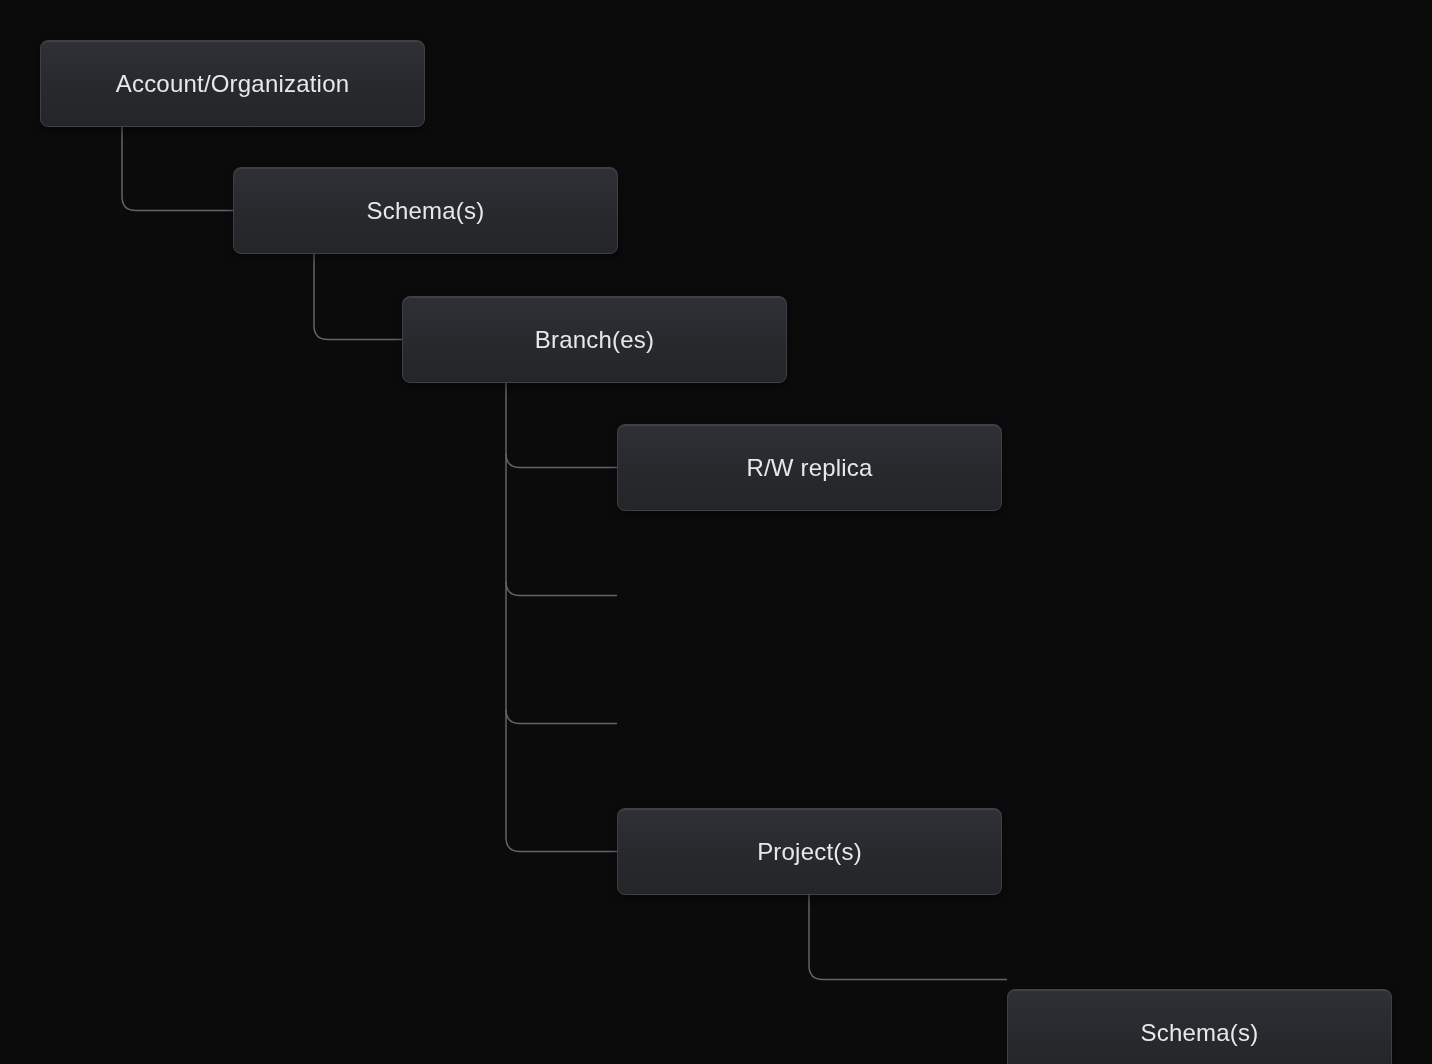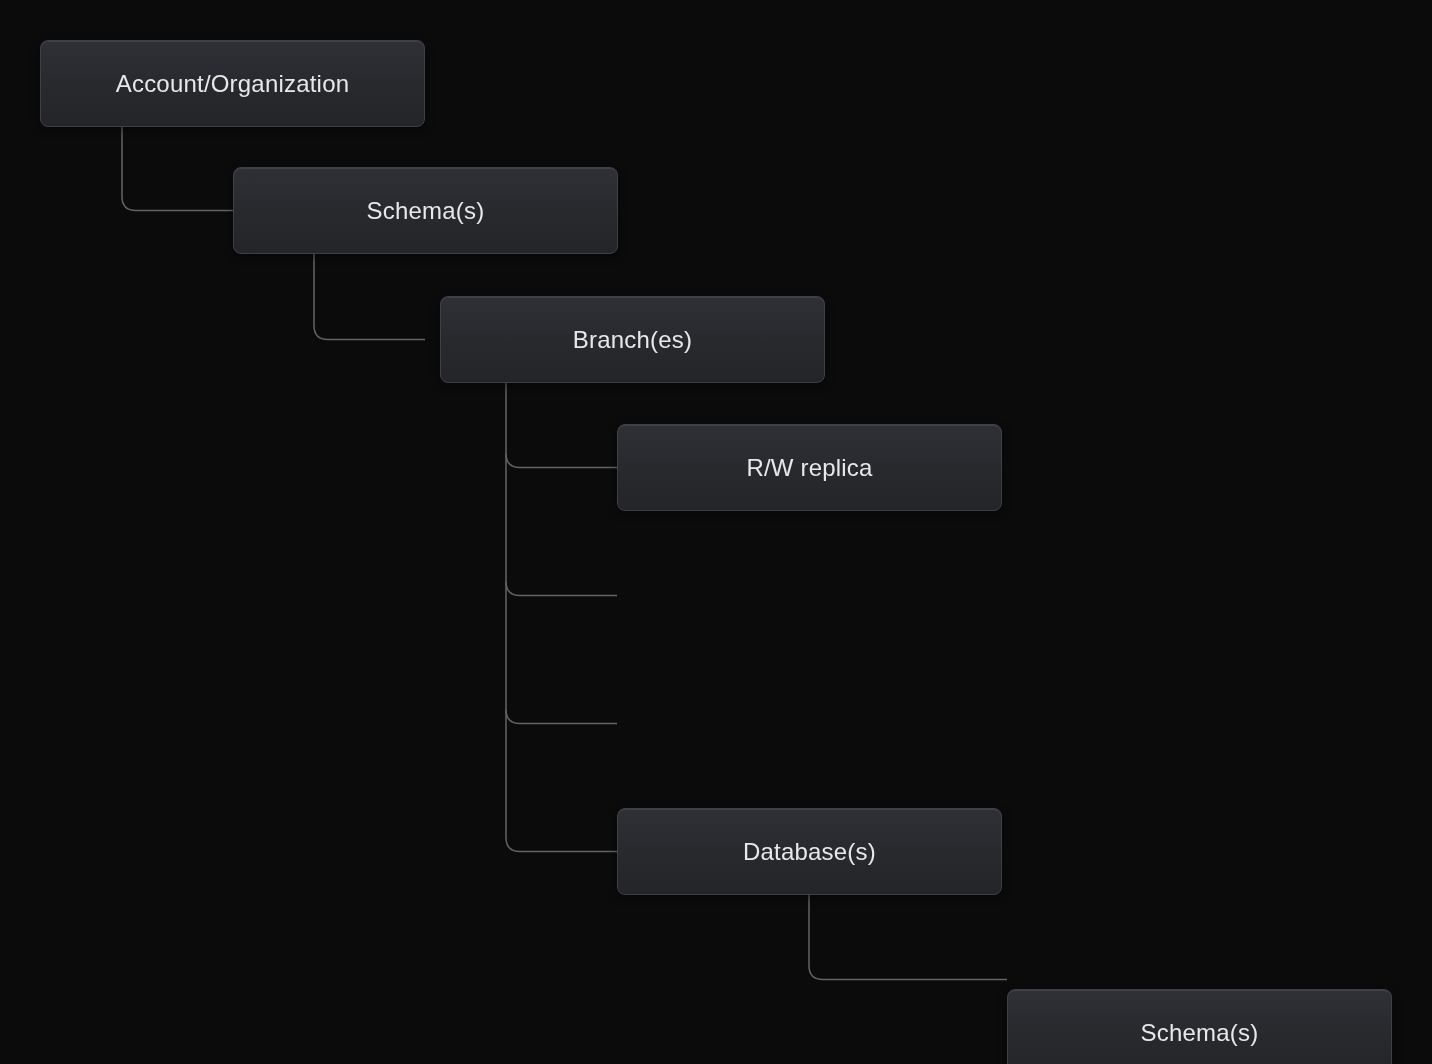--- a/index.html
+++ b/index.html
@@ -44,21 +44,21 @@
   }
   .node-label{
     color:var(--node-text);
     font-size:24px;
     font-weight:400;
     letter-spacing:0.2px;
     white-space:nowrap;
   }
   .pos-0{left:40px;  top:40px;}
   .pos-1{left:233px; top:167px;}
-  .pos-2{left:440px; top:296px;}
+  .pos-2{left:402px; top:296px;}
   .pos-3{left:617px; top:424px;}
   .pos-4{left:617px; top:552px;}
   .pos-5{left:617px; top:680px;}
   .pos-6{left:617px; top:808px;}
   .pos-7{left:1007px;top:989px;}
 </style>
 </head>
 <body>
 
 <div class="canvas">
@@ -85,20 +85,20 @@
     <span class="node-label">Branch(es)</span>
   </div>
 
   <div class="node pos-3">
     <span class="node-label">R/W replica</span>
   </div>
 
 
 
   <div class="node pos-6">
-    <span class="node-label">Database(s)</span>
+    <span class="node-label">Project(s)</span>
   </div>
 
   <div class="node pos-7">
     <span class="node-label">Schema(s)</span>
   </div>
 
 </div>
 
 </body></html>

